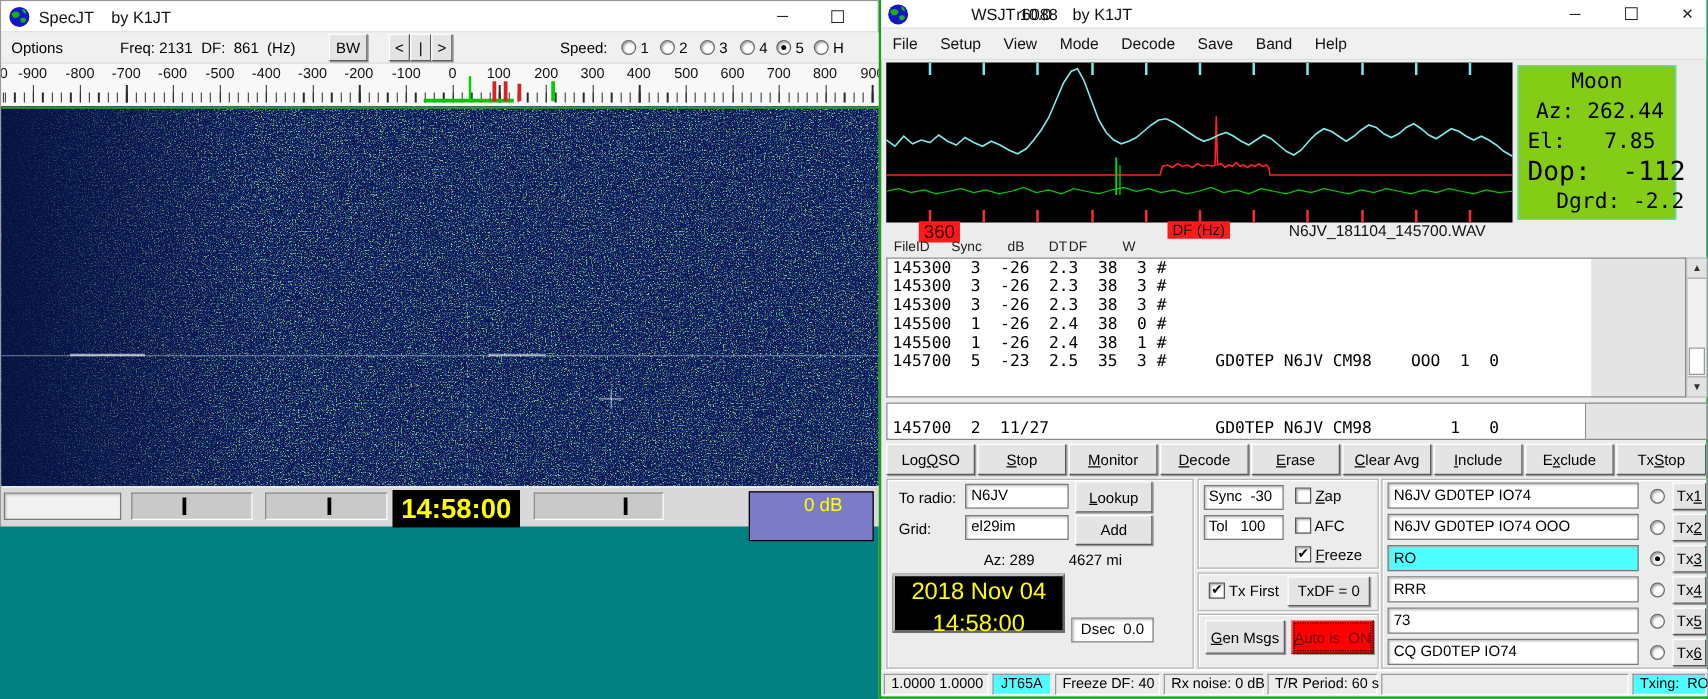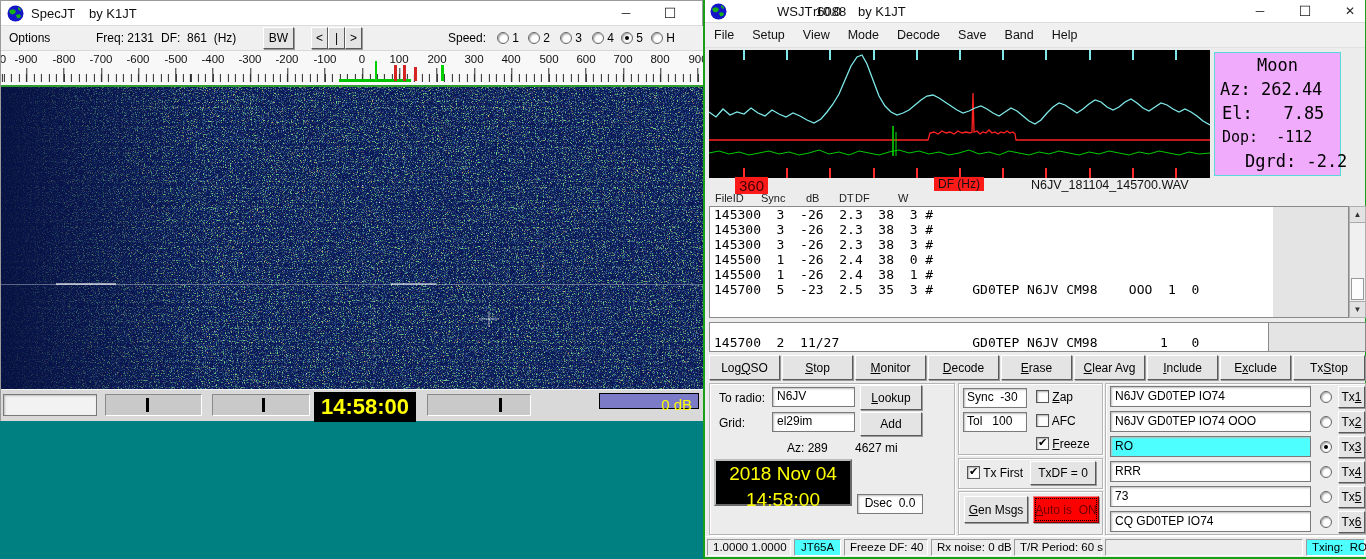--- a/index.html
+++ b/index.html
@@ -141,21 +141,21 @@
     <div class="slider-frame" style="left:104px; width:97px;">
         <div class="slider-handle" style="left:40px;"></div>
       </div>
     <div class="slider-frame" style="left:211px; width:98px;">
         <div class="slider-handle" style="left:49px;"></div>
       </div>
     <div class="abs" style="left:313px; top:2px; width:102px; height:30px; background:#000; color:#ffff00; font-size:22px; font-weight:bold; text-align:center; line-height:29px;"><span>14:58:00</span></div>
     <div class="slider-frame" style="left:426px; width:104px;">
         <div class="slider-handle" style="left:71px;"></div>
       </div>
-    <div class="abs" style="left:598px; top:3px; width:100px; height:16px; background:#7b7bc8; border:1px solid #000; color:#ffff00; font-size:15px; text-align:right; line-height:22px; padding-right:6px;"><span>0 dB</span></div>
+    <div class="abs" style="left:598px; top:3px; width:100px; height:40px; background:#7b7bc8; border:1px solid #000; color:#ffff00; font-size:15px; text-align:right; line-height:22px; padding-right:24px;"><span>0 dB</span></div>
   </div>
 </div>
 
 <div class="win" style="left:703px; top:0; width:663px; height:559px; border-left:2px solid #17a017; border-right:1px solid #17a017; border-bottom:2px solid #17a017;">
 
   <div class="titlebar" style="height:23px;">
     <span class="abs" style="left:5px; top:3px;">
       <svg width="17" height="17" viewBox="0 0 17 17">
           <circle cx="8.5" cy="8.5" r="8" fill="#1414c8"></circle>
           <path d="M2 6 Q5 3 8 5 Q10 7 7 9 Q4 10 3 8 Z" fill="#18b018"></path>
@@ -211,25 +211,25 @@
           <line x1="467" y1="118" x2="467" y2="128"></line>
       </g>
       <polyline fill="none" stroke="#ff2222" stroke-width="1.3" points="0,90 219,90 221,83 225,82 229,84 233,81 237,83 241,82 245,84 249,81 253,83 257,82 261,83 263,82 264,43 265,82 268,81 271,84 274,82 277,83 280,80 283,83 286,82 289,84 292,82 295,83 298,81 301,83 304,82 306,84 307,90 501,90"></polyline>
       <polyline fill="none" stroke="#7fe9e9" stroke-width="1.3" points="0,62 7,67 14,59 21,65 28,62 35,64 42,58 49,63 56,66 63,60 70,64 77,67 84,63 91,66 98,70 105,73 112,69 118,62 124,54 130,44 136,30 142,16 148,7 153,5 158,14 164,30 170,46 176,56 182,62 188,65 194,63 200,60 206,55 212,50 218,46 224,45 230,48 236,52 242,56 248,60 254,63 260,61 266,58 272,56 278,59 284,63 290,66 296,62 302,58 308,61 314,66 320,71 326,74 332,70 338,63 344,57 350,53 356,55 362,59 368,63 374,59 380,54 386,50 392,52 398,57 404,60 410,57 416,52 422,49 428,53 434,58 440,61 446,57 452,53 458,55 464,59 470,62 476,59 482,62 488,66 494,71 501,75"></polyline>
       <polyline fill="none" stroke="#00cc00" stroke-width="1" points="0,103 10,101 20,104 30,102 40,105 50,103 60,101 70,104 80,102 90,105 100,103 110,100 120,104 130,102 140,105 150,101 160,103 170,105 180,102 190,100 200,103 210,101 220,104 230,102 240,105 250,103 260,100 270,104 280,102 290,105 300,101 310,103 320,105 330,102 340,104 350,101 360,103 370,105 380,102 390,104 400,101 410,103 420,105 430,102 440,104 450,101 460,103 470,105 480,102 490,104 501,103"></polyline>
       <line x1="184" y1="76" x2="184" y2="106" stroke="#00e000" stroke-width="1.5"></line>
       <line x1="187" y1="82" x2="187" y2="106" stroke="#00e000" stroke-width="1"></line>
     </svg>
   </div>
 
-  <div class="abs" style="left:509px; top:52px; width:127px; height:124px; background:#f0abfc; border:1px solid #58d8d8;">
+  <div class="abs" style="left:509px; top:52px; width:127px; height:124px; background:#84cc16; border:1px solid #58d8d8;">
     <div class="mono" style="text-align:center; font-size:17px; line-height:24px;">Moon</div>
-    <div class="mono" style="font-size:17px; line-height:24px; white-space:pre; padding-left:5px;">Az: 262.44</div>
+    <div class="mono" style="font-size:17px; line-height:24px; white-space:pre; padding-left:5px;text-align:center;">Az: 262.44</div>
     <div class="mono" style="font-size:17px; line-height:24px; white-space:pre; padding-left:7px;">El:   7.85</div>
-    <div class="mono" style="font-size:15px; line-height:24px; white-space:pre; padding-left:7px;">Dop:  -112</div>
+    <div class="mono" style="font-size:21px; line-height:24px; white-space:pre; padding-left:7px;">Dop:  -112</div>
     <div class="mono" style="font-size:17px; line-height:24px; white-space:pre; padding-left:7px;margin-left:23px;">Dgrd: -2.2</div>
   </div>
 
   <span class="abs" style="left:30px; top:177px; background:#ff1a1a; color:#3d0000; padding:0 4px; font-size:15px;">360</span>
   <span class="abs" style="left:229px; top:177px; background:#ff1a1a; color:#111; padding:0 4px; font-size:12px;">DF (Hz)</span>
   <span class="abs" style="left:326px; top:178px; font-size:12.5px; color:#111;">N6JV_181104_145700.WAV</span>
 
   <div class="abs" style="left:0; top:192px; width:663px; height:14px; font-size:11px; color:#222;">
     <span class="abs" style="left:10px;">FileID</span>
     <span class="abs" style="left:56px;">Sync</span>

